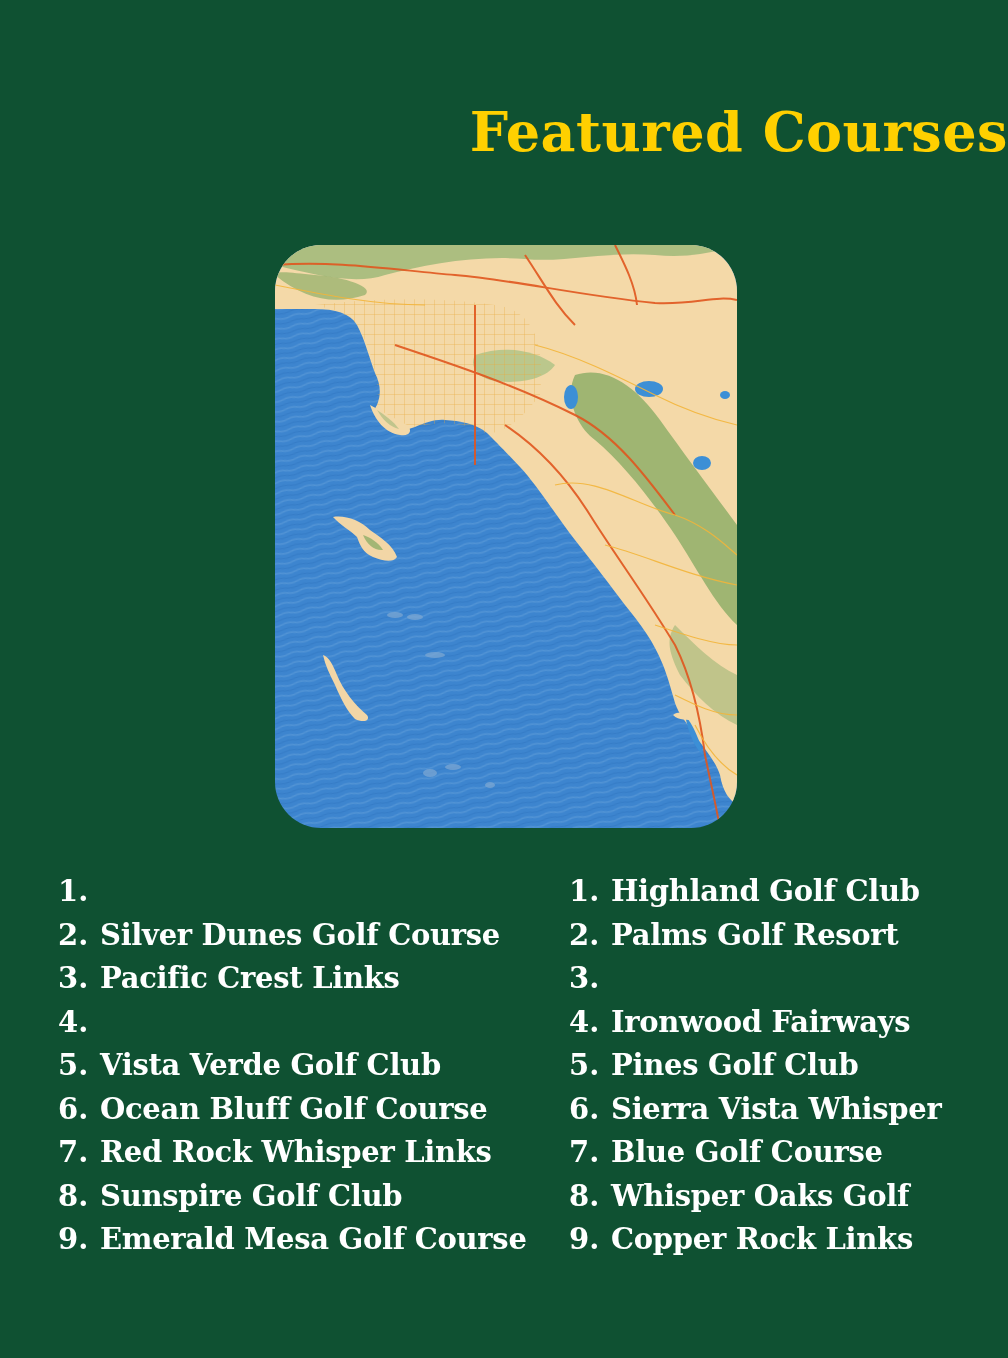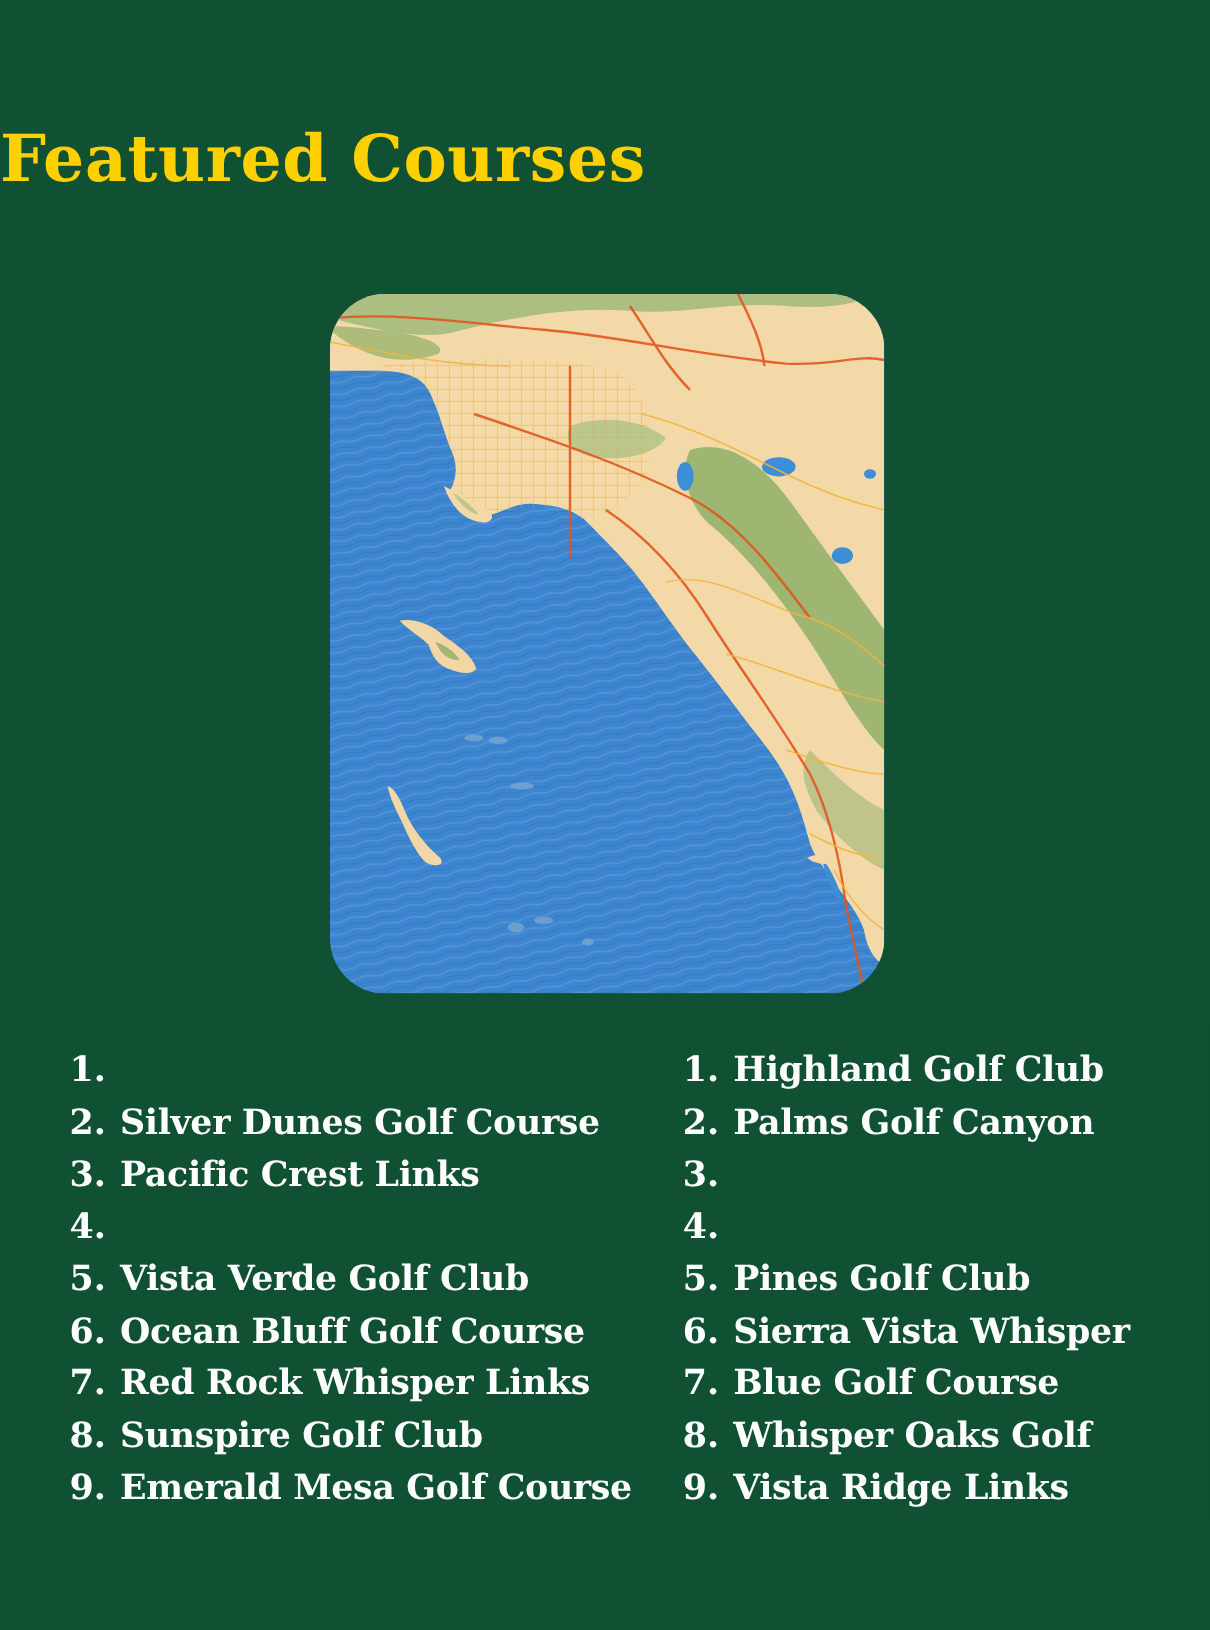--- a/index.html
+++ b/index.html
@@ -4,21 +4,21 @@
 <style>
   html, body { margin: 0; padding: 0; }
   body {
     width: 1008px; height: 1358px;
     background: #0f5132;
     font-family: "DejaVu Serif", "Liberation Serif", serif;
     position: relative; overflow: hidden;
   }
   .title {
     position: absolute; left: 0; top: 92px; width: 1008px;
-    text-align: left; color: #ffd000;
+    text-align: right; color: #ffd000;
     font-family: "DejaVu Serif", serif;
     font-weight: bold; font-size: 54px; letter-spacing: 0.5px;
     line-height: 80px; margin: 0;
   }
   .map {
     position: absolute; left: 275px; top: 245px;
     width: 462px; height: 583px; border-radius: 46px; overflow: hidden;
   }
   .map svg { display: block; }
   .list {
@@ -163,41 +163,42 @@
     </li>
 </ul>
 
 <ul class="list right">
   <li>
       <span class="num">1.</span>
       <span class="name">Highland Golf Club</span>
     </li>
   <li>
       <span class="num">2.</span>
-      <span class="name">Palms Golf Canyon</span>
+      <span class="name">Palms Golf Resort</span>
     </li>
   <li>
       <span class="num">3.</span>
     </li>
   <li>
       <span class="num">4.</span>
+      <span class="name">Ironwood Fairways</span>
     </li>
   <li>
       <span class="num">5.</span>
       <span class="name">Pines Golf Club</span>
     </li>
   <li>
       <span class="num">6.</span>
       <span class="name">Sierra Vista Whisper</span>
     </li>
   <li>
       <span class="num">7.</span>
       <span class="name">Blue Golf Course</span>
     </li>
   <li>
       <span class="num">8.</span>
       <span class="name">Whisper Oaks Golf</span>
     </li>
   <li>
       <span class="num">9.</span>
-      <span class="name">Vista Ridge Links</span>
+      <span class="name">Copper Rock Links</span>
     </li>
 </ul>
 
 </body></html>

